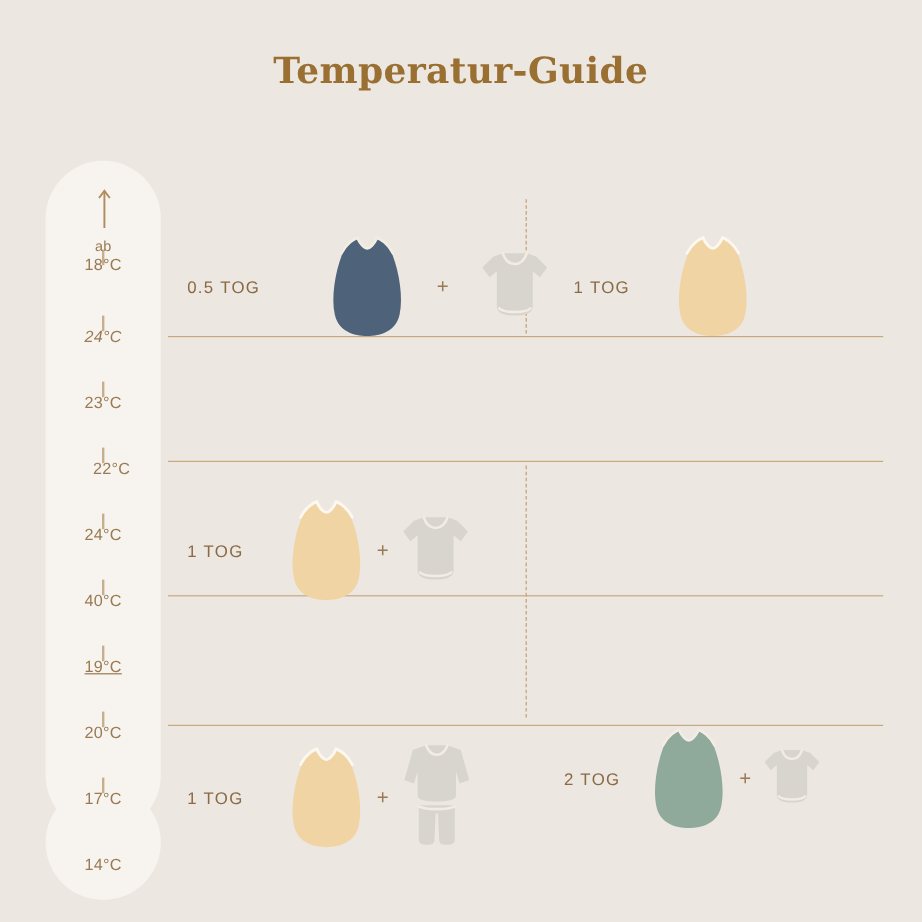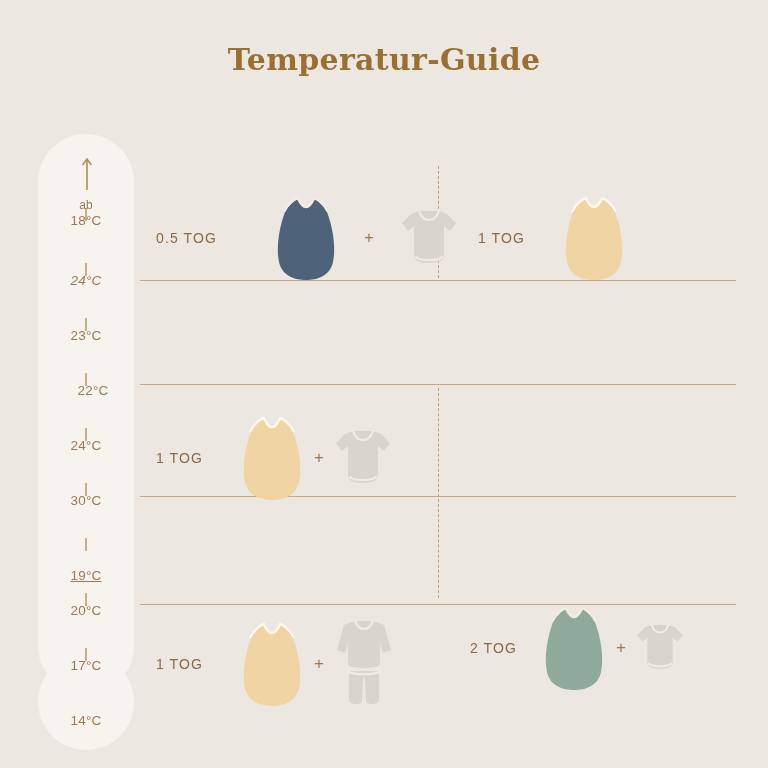--- a/index.html
+++ b/index.html
@@ -161,22 +161,22 @@
     <div class="tick" style="top:514px;"></div>
 
     <div class="temp-label" style="top:64px;">
       <span class="ab">ab</span>
       <span>18°C</span>
     </div>
     <div class="temp-label" style="top:139px;font-style:italic;">24°C</div>
     <div class="temp-label" style="top:194px;">23°C</div>
     <div class="temp-label" style="top:249px;padding-left:14px;">22°C</div>
     <div class="temp-label" style="top:304px;">24°C</div>
-    <div class="temp-label" style="top:359px;">30°C</div>
-    <div class="temp-label" style="top:434px;text-decoration:underline;">19°C</div>
+    <div class="temp-label" style="top:359px;">40°C</div>
+    <div class="temp-label" style="top:414px;text-decoration:underline;">19°C</div>
     <div class="temp-label" style="top:469px;">20°C</div>
     <div class="temp-label" style="top:524px;">17°C</div>
     <div class="temp-label" style="top:579px;">14°C</div>
   </div>
 
   <div id="table">
 
     <div class="hsep" style="top:114px;"></div>
     <div class="hsep" style="top:218px;"></div>
     <div class="hsep" style="top:330px;"></div>

